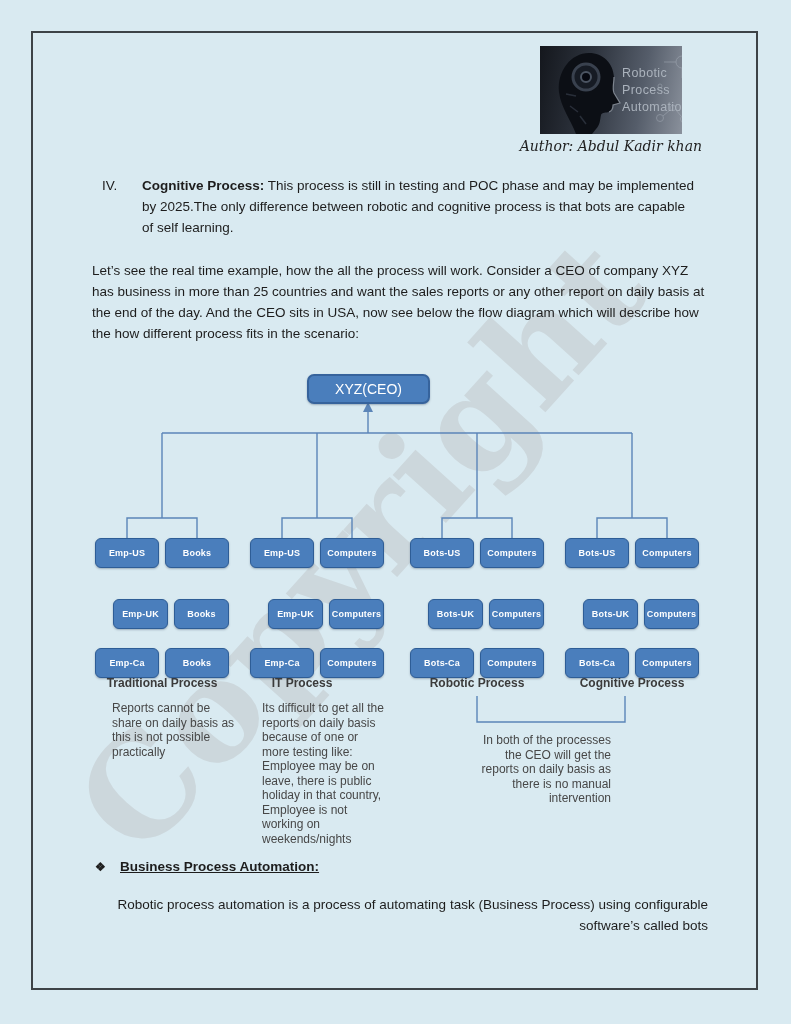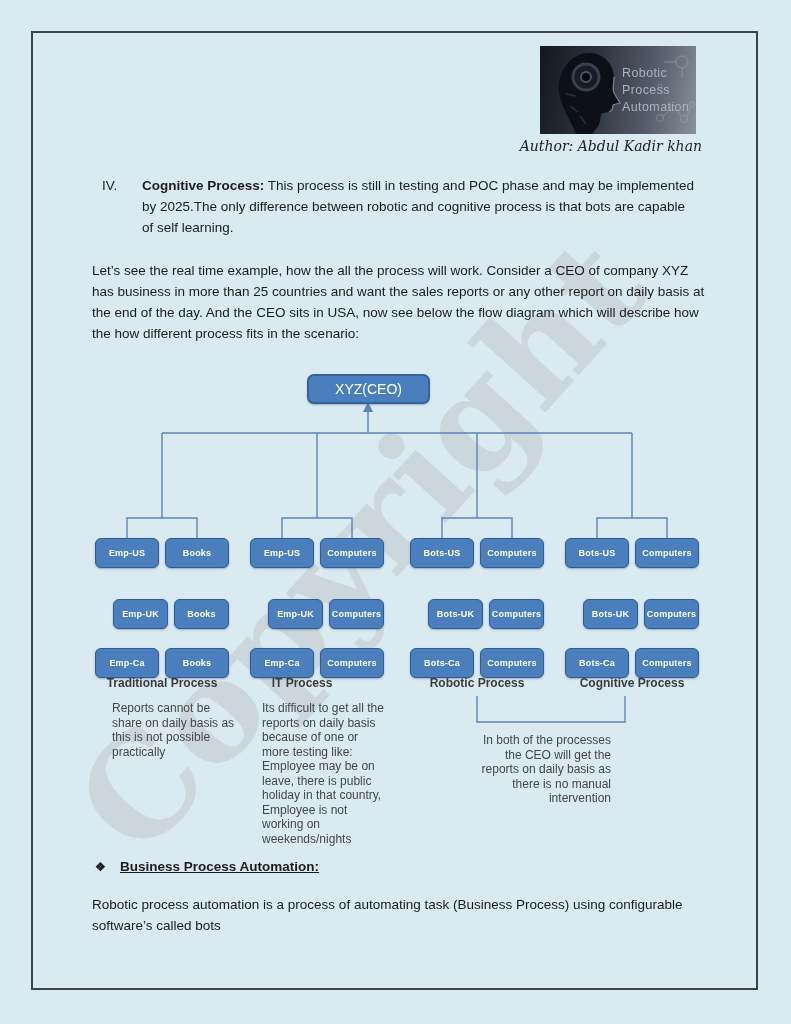--- a/index.html
+++ b/index.html
@@ -11,21 +11,21 @@
     font-family:"Liberation Sans", sans-serif;
     color:#1d1d1d;
     overflow:hidden;
   }
   .frame {
     position:absolute; left:31px; top:31px; width:727px; height:959px;
     border:2px solid #3d4347; z-index:3; pointer-events:none;
   }
   
   .hero {
-    position:absolute; left:540px; top:46px; width:156px; height:88px;
+    position:absolute; left:540px; top:46px; width:142px; height:88px;
     background:linear-gradient(100deg,#14171d 0%,#2d333d 35%,#555d6a 70%,#8a919c 100%);
     overflow:hidden; z-index:2;
   }
   .hero svg { position:absolute; left:0; top:0; }
   .hero-title {
     position:absolute; left:82px; top:19px;
     color:#aab2bc; font-size:12.5px; line-height:17px; letter-spacing:.4px;
   }
   .author {
     position:absolute; left:440px; top:138px; width:262px; text-align:right;
@@ -72,21 +72,21 @@
   .desc {
     position:absolute; font-size:12px; line-height:14.5px; color:#474747; z-index:2;
   }
   .d1 { left:112px; top:701px; width:128px; }
   .d2 { left:262px; top:701px; width:124px; }
   .dshared { left:481px; top:733px; width:130px;text-align:right; }
   
   .rpa-head { left:95px; top:856px; width:500px; font-weight:bold; }
   .rpa-head .bullet { display:inline-block; width:25px; font-size:12px; }
   .rpa-head .rpa-title { text-decoration:underline; }
-  .rpa-body { left:92px; top:894px; width:616px; }
+  .rpa-body { left:92px; top:894px; width:616px;text-align:right; }
 </style>
 </head>
 <body>
 
 <div class="frame"></div>
 
 <div class="hero">
   <svg width="162" height="88" viewBox="0 0 162 88">
 
     <path d="M36,88 C30,72 21,62 19,46 C17,25 31,7 49,7 C63,7 73,17 74,31 C74,38 72,42 74,47 L80,57 L73,59 C73,63 72,65 69,66 C66,67 62,66 61,69 C60,74 60,79 56,83 L52,88 Z" fill="#0c0f15"></path>

